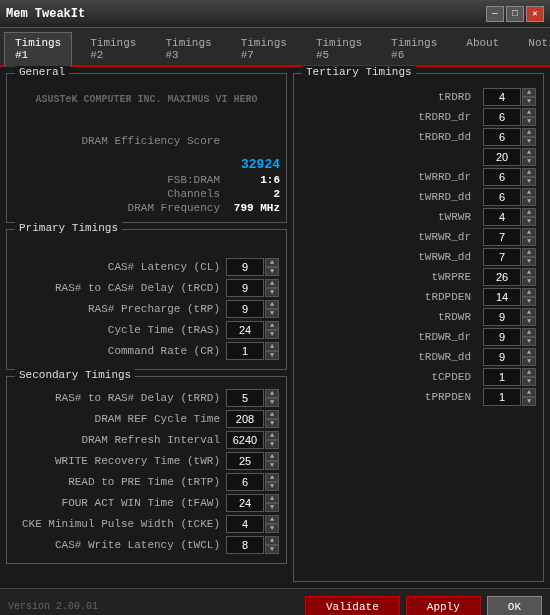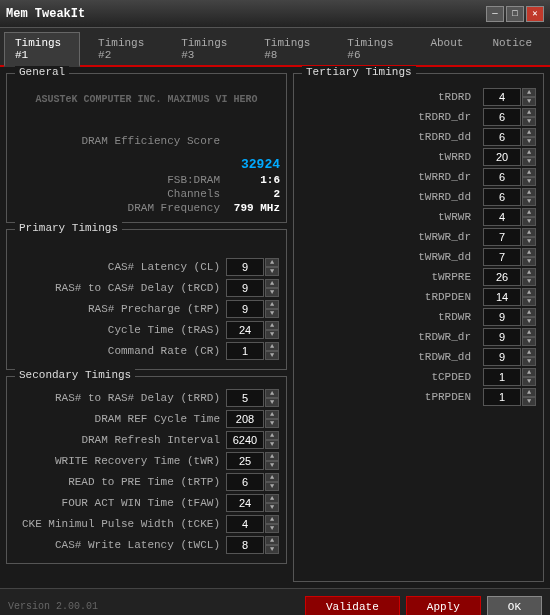--- a/index.html
+++ b/index.html
@@ -275,21 +275,22 @@
     <div class="title-btn">—</div>
     <div class="title-btn">□</div>
     <div class="title-btn close">✕</div>
   </div>
 </div>
 
 <div class="tab-bar">
   <div class="tab active">Timings #1</div>
   <div class="tab">Timings #2</div>
   <div class="tab">Timings #3</div>
-  <div class="tab">Timings #8</div>
+  <div class="tab">Timings #7</div>
+  <div class="tab">Timings #5</div>
   <div class="tab">Timings #6</div>
   <div class="tab">About</div>
   <div class="tab">Notice</div>
 </div>
 
 <div class="main-content">
 
   <div class="left-col">
 
     <div class="panel general-panel">
@@ -485,21 +486,20 @@
       <span class="tertiary-label">tRDRD_dd</span>
       <div class="tertiary-input-wrap">
         <input class="tertiary-input" value="6" type="text" style="">
         <div class="spin-btns">
           <div class="spin-btn">▲</div>
           <div class="spin-btn">▼</div>
         </div>
       </div>
     </div>
           <div class="tertiary-row">
-      <span class="tertiary-label">tWRRD</span>
       <div class="tertiary-input-wrap">
         <input class="tertiary-input" value="20" type="text" style="">
         <div class="spin-btns">
           <div class="spin-btn">▲</div>
           <div class="spin-btn">▼</div>
         </div>
       </div>
     </div>
           <div class="tertiary-row">
       <span class="tertiary-label">tWRRD_dr</span>

